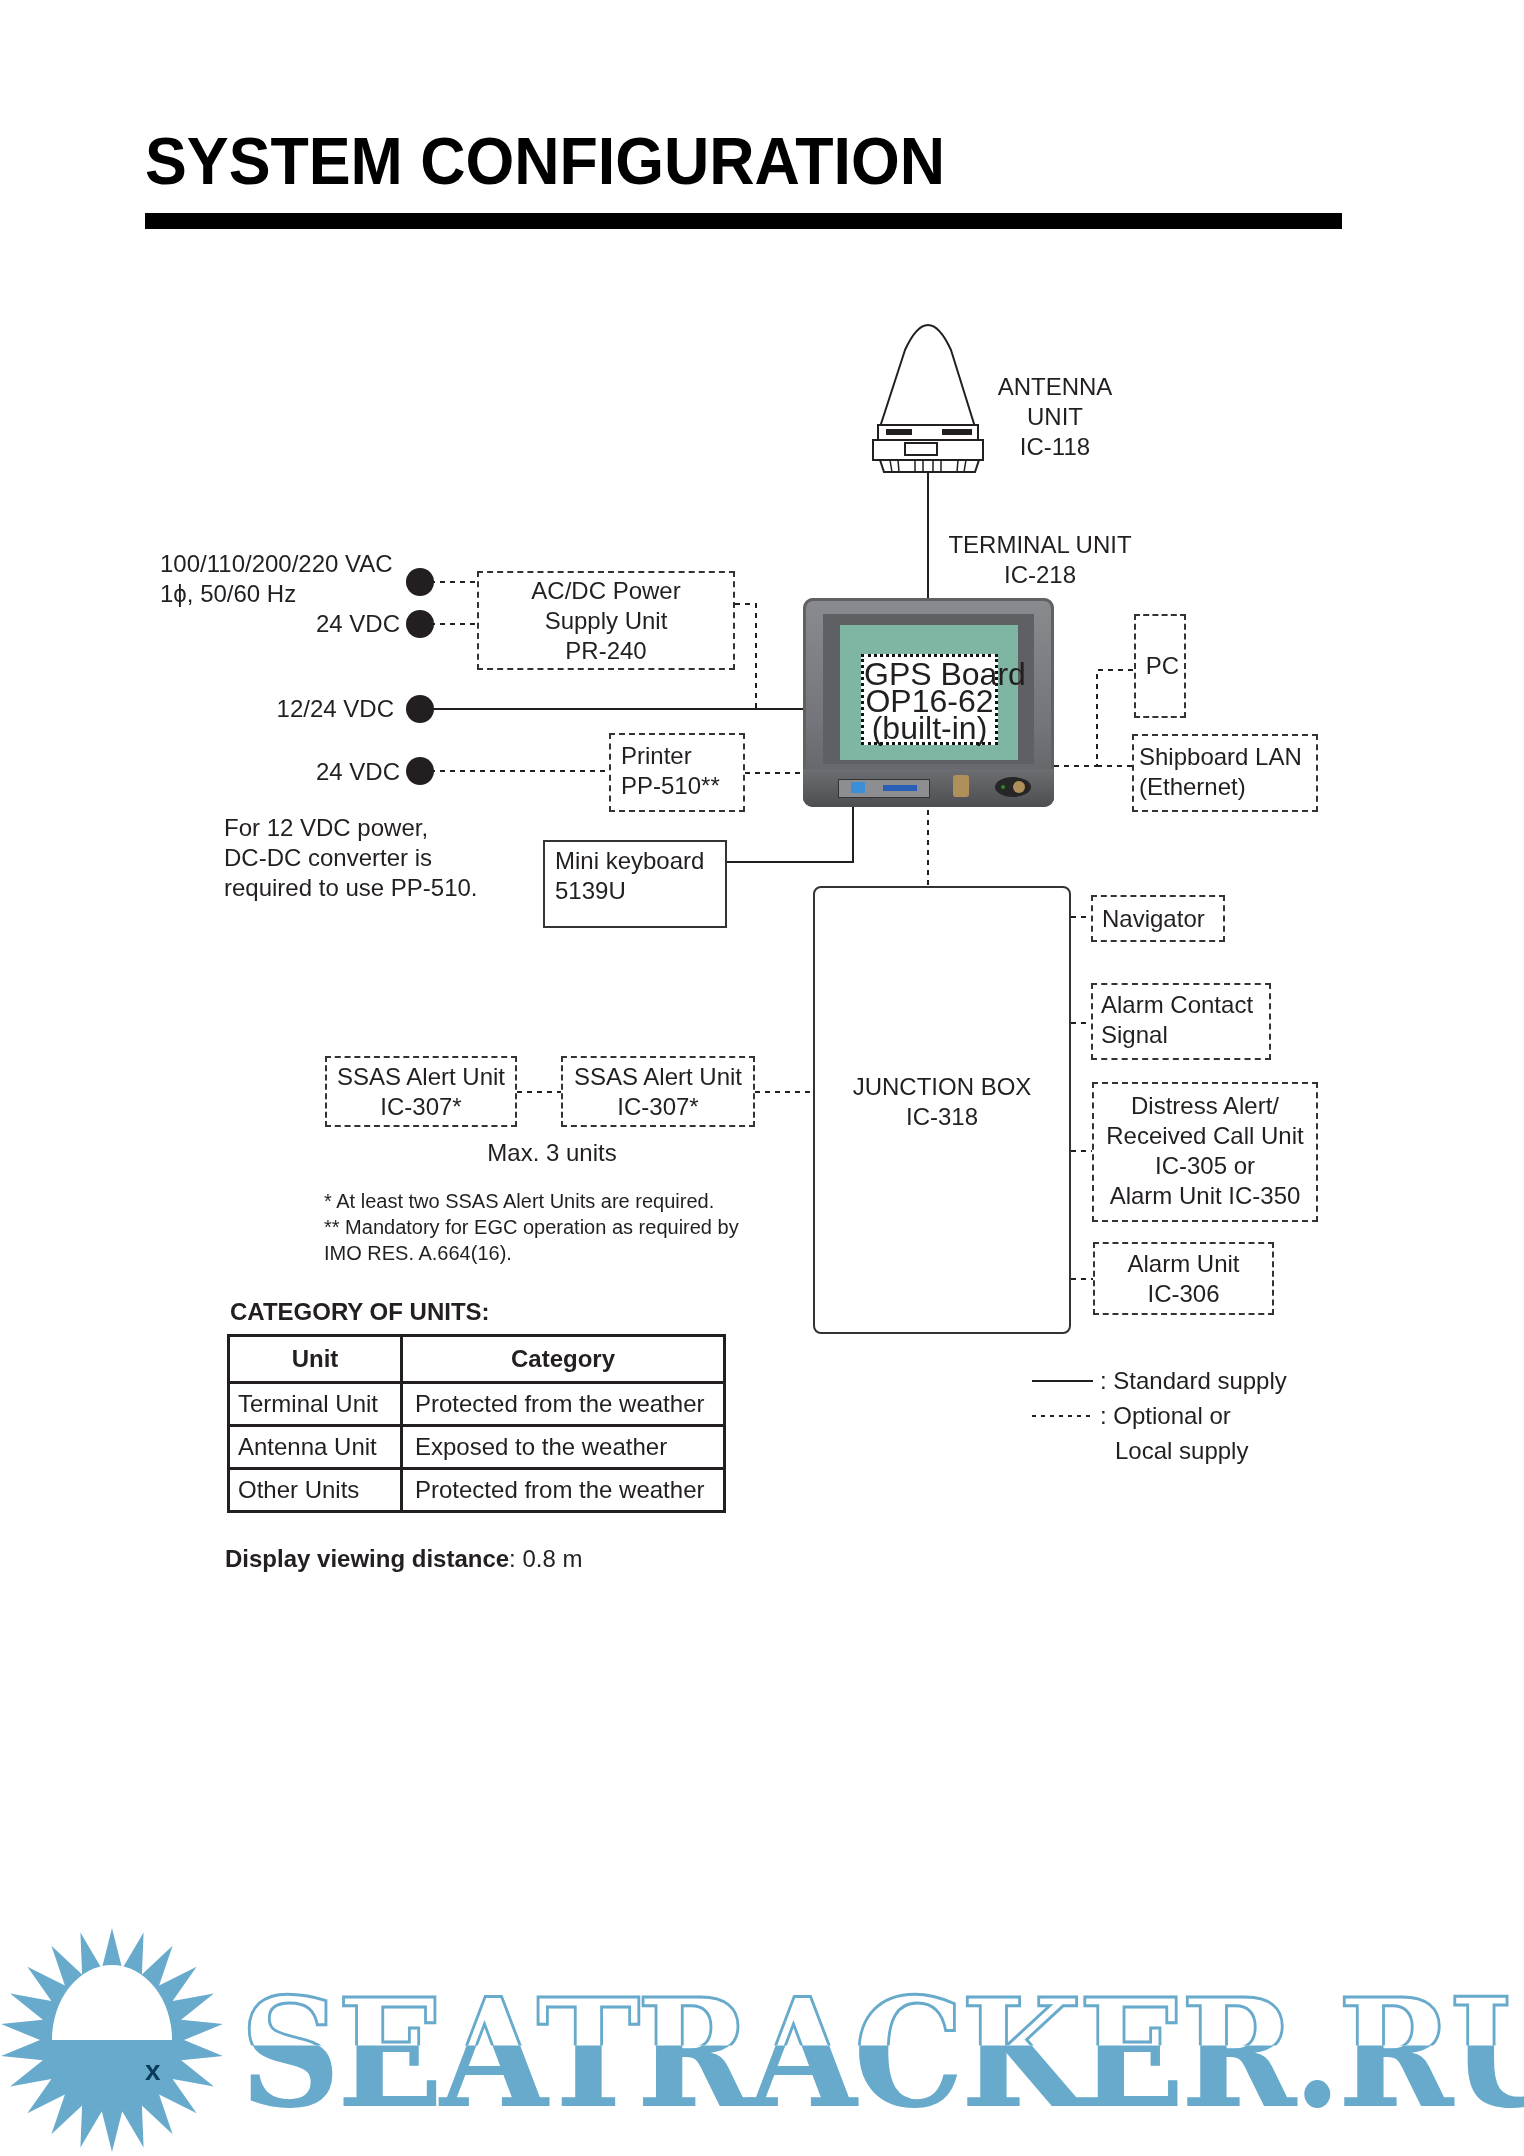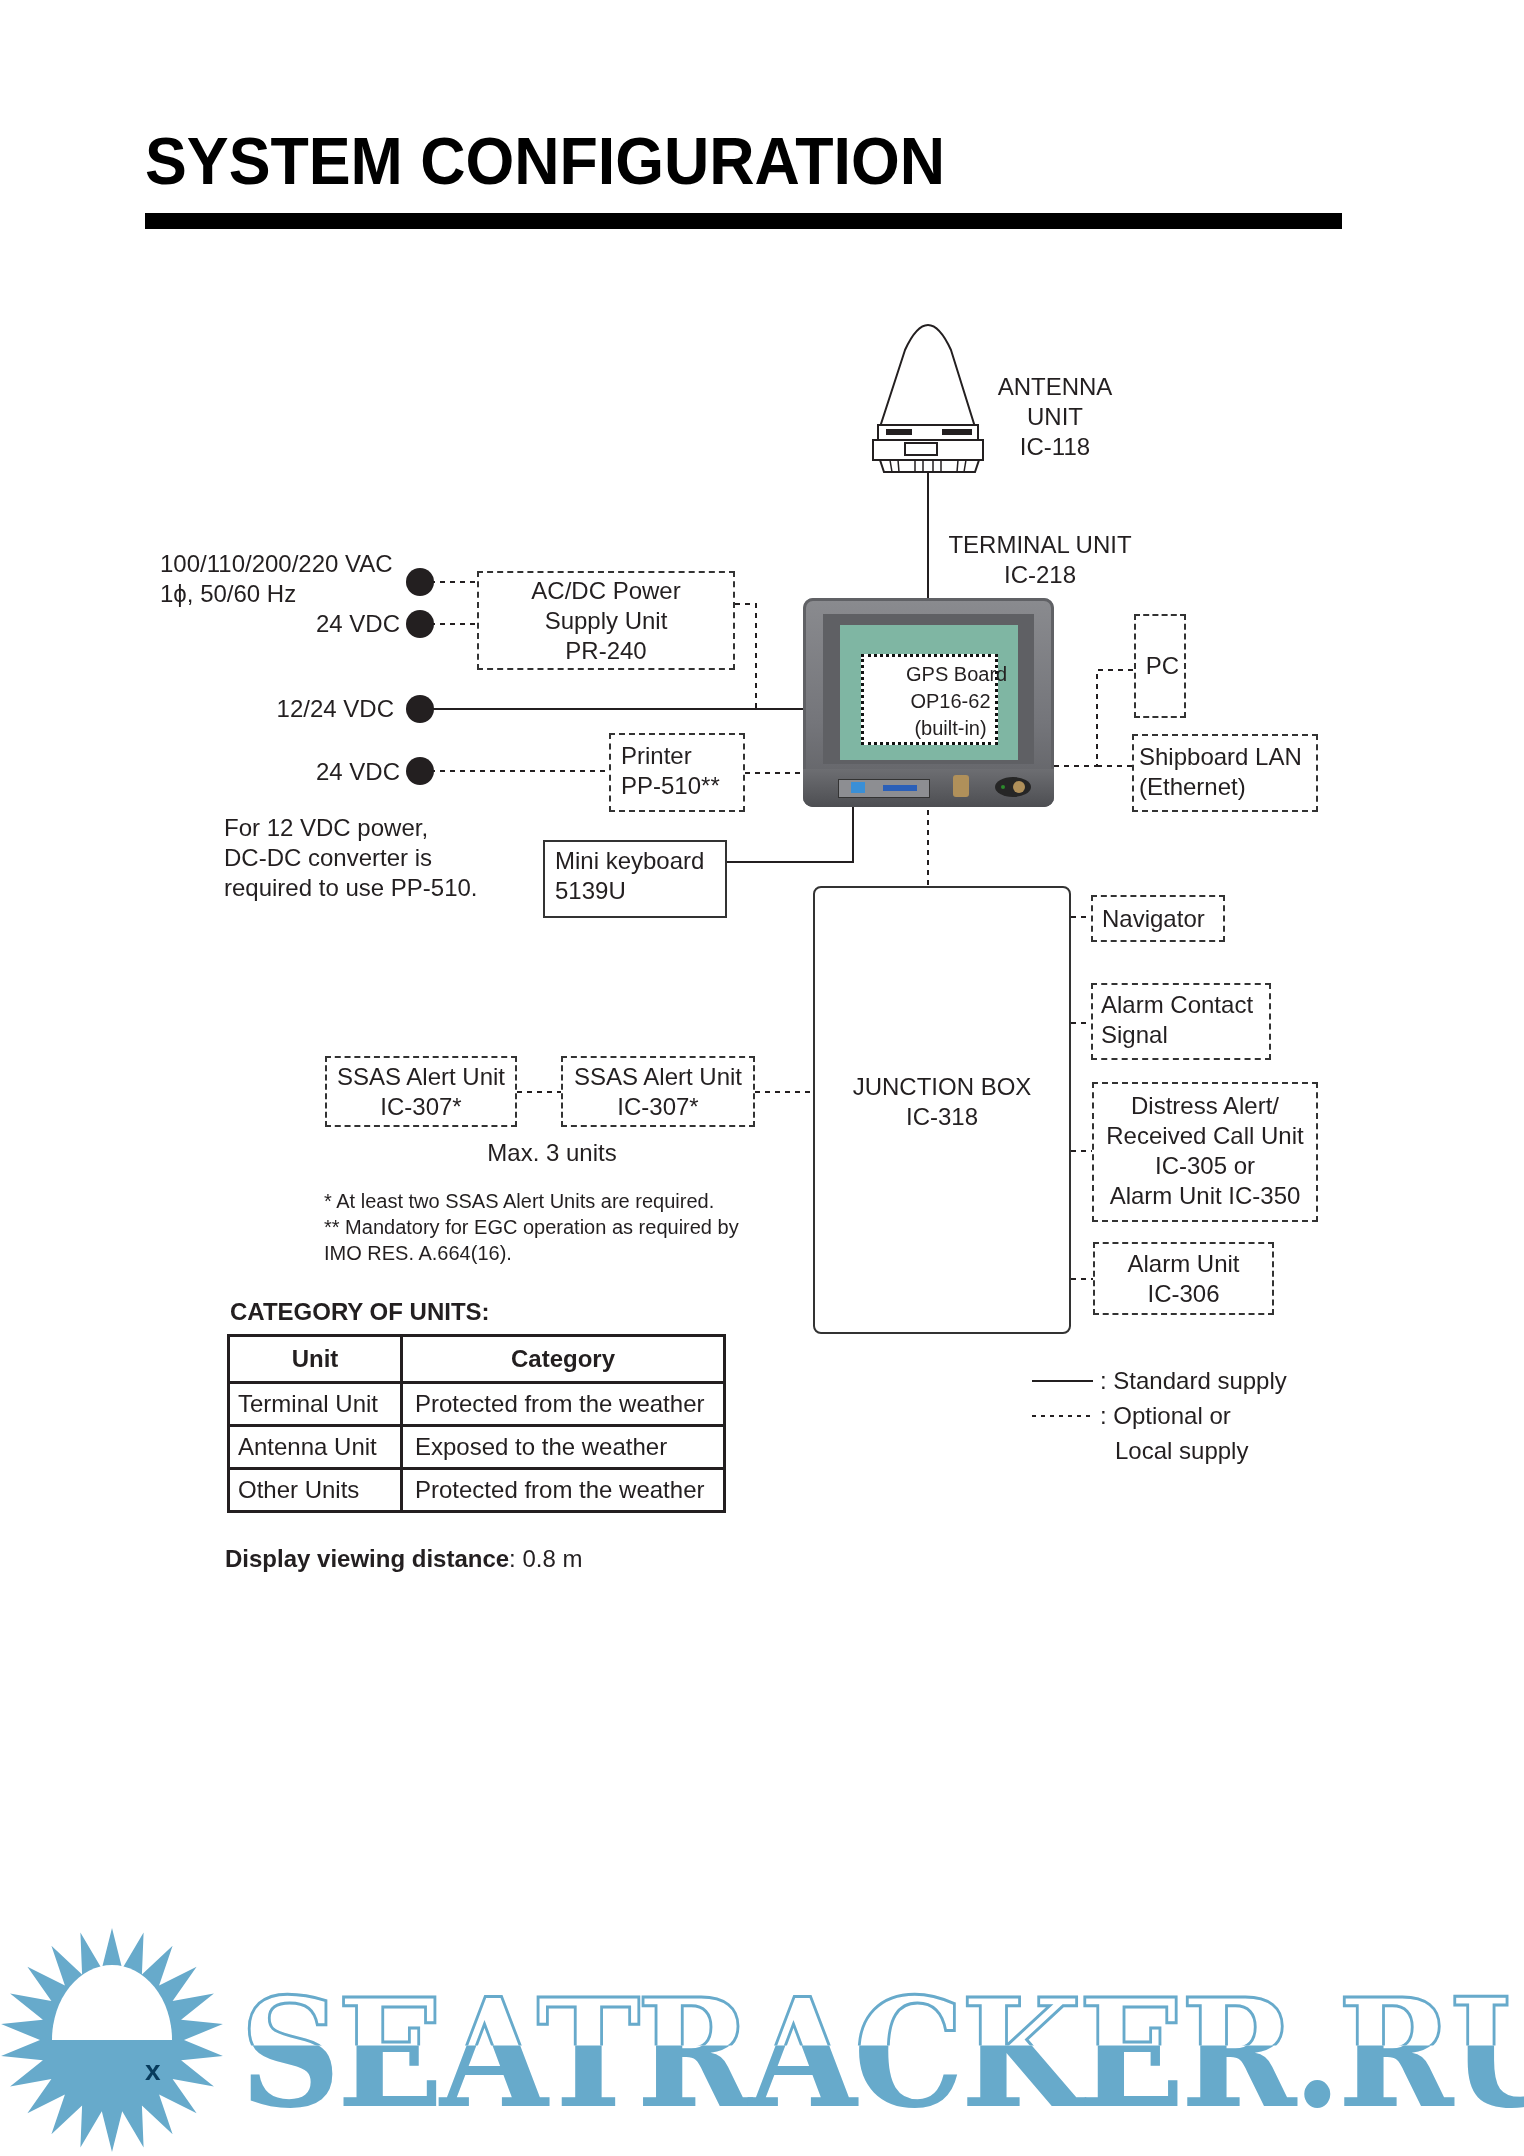--- a/index.html
+++ b/index.html
@@ -24,21 +24,21 @@
   table.cat td.u { width:154px; text-align:left; }
   table.cat td.k { width:300px; text-align:left; padding-left:12px; }
   .terminal { position:absolute; left:803px; top:598px; width:251px; height:209px;
               background:linear-gradient(180deg,#8a8b8f 0%,#74757a 60%,#5d5e62 100%);
               border-radius:10px; box-shadow:inset 0 0 0 3px #606165; }
   .bezel { position:absolute; left:20px; top:16px; width:211px; height:150px;
            background:#5f6064; }
   .screen { position:absolute; left:17px; top:11px; width:178px; height:135px; background:#7fb6a3; }
   .gps { position:absolute; left:21px; top:29px; width:137px; height:91px; background:#fff;
          border:3px dotted #111; box-sizing:border-box; }
-  .gps .boxtext { font-size:20px; line-height:27px; top:4px;margin-left:42px; }
+  .gps .boxtext { font-size:32px; line-height:27px; top:4px; }
   .panel { position:absolute; left:0; bottom:0; width:100%; height:38px;
            background:linear-gradient(180deg,#6d6e72,#4d4e52); border-radius:0 0 10px 10px; }
   .slot { position:absolute; top:10px; height:17px; background:#8d8e92; border:1px solid #333; }
   .connector { position:absolute; border-radius:50%; }
   .wm-text { position:absolute; left:240px; top:1978px; font-family:"DejaVu Serif", serif;
              font-weight:bold; font-size:150px; line-height:1; letter-spacing:-4px; color:#67aacb;
              transform:scaleX(0.93); transform-origin:left top; }
   .wm-text .top { position:absolute; left:0; top:0; color:#ffffff; -webkit-text-stroke:3px #67aacb;
                   clip-path:inset(0 0 55% 0); }
   .wm-x { position:absolute; left:145px; top:2055px; font-size:28px; font-weight:bold; color:#083c5d; }
@@ -162,21 +162,21 @@
     <div>PP-510**</div>
   </div>
 </div>
 
 <div class="abs lbl" style="left:224px; top:813px;">
   <div>For 12 VDC power,</div>
   <div>DC-DC converter is</div>
   <div>required to use PP-510.</div>
 </div>
 
-<div class="sbox" style="left:543px; top:840px; width:184px; height:78px;">
+<div class="sbox" style="left:543px; top:840px; width:184px; height:88px;">
   <div class="boxtext" style="top:4px; left:10px;">
     <div>Mini keyboard</div>
     <div>5139U</div>
   </div>
 </div>
 
 <div class="dbox" style="left:1134px; top:614px; width:52px; height:104px;">
   <div class="boxtext" style="top:35px; left:5px;text-align:center;">PC</div>
 </div>
 

